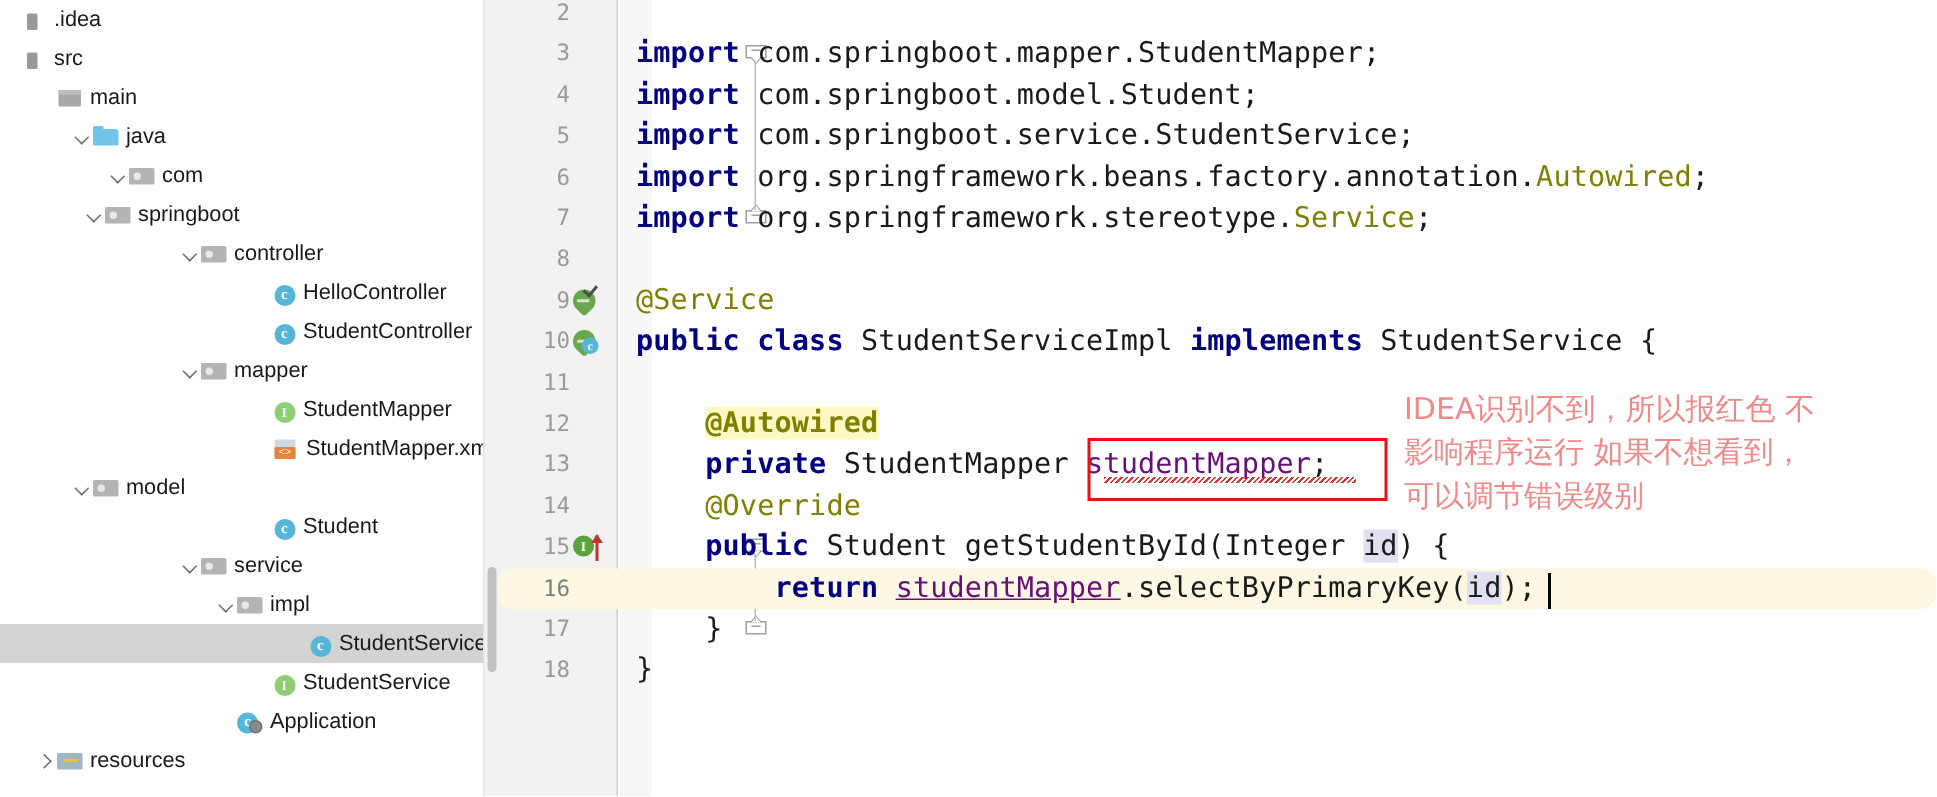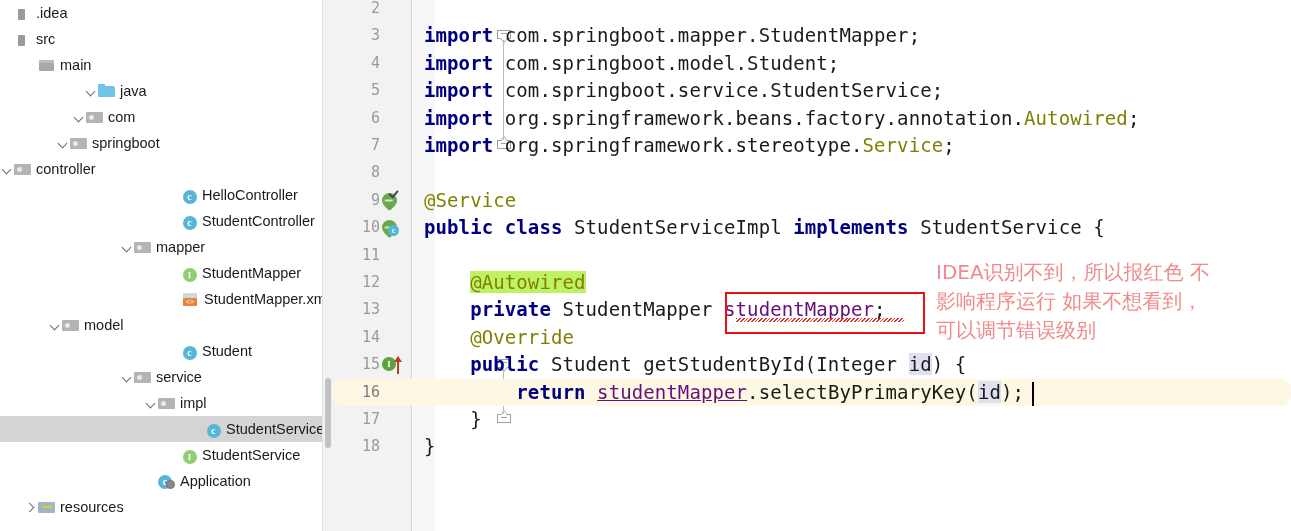--- a/index.html
+++ b/index.html
@@ -309,21 +309,21 @@
     position:absolute;
     left:92px;
     white-space:pre;
     font-family:"DejaVu Sans Mono", monospace;
     font-size:19px;
     color:#1a1a1a;
     letter-spacing:0.1px;
   }
   .kw   { color:#000080; font-weight:bold; }
   .ann  { color:#808000; }
-  .ann-hl { color:#808000; background:#bef264; }
+  .ann-hl { color:#808000; background:#fef9c3;font-weight:bold; }
   .fld  { color:#660e7a; }
   .fld-u{ color:#660e7a; text-decoration:underline; }
   .param{ background:#e0e0f0; }
 
   
   .fold {
     position:absolute;
     left:84px;
     width:15px; height:13px;
     box-sizing:border-box;
@@ -492,36 +492,36 @@
         <div class="tree-row" style="padding-left: 0px;">
           <span class="chev "></span>
           <span class="ico bar"></span>
           <span class="tree-label">src</span>
         </div>
         <div class="tree-row" style="padding-left: 24px;">
           <span class="chev "></span>
           <span class="ico slab"></span>
           <span class="tree-label">main</span>
         </div>
-        <div class="tree-row" style="padding-left: 48px; margin-left: 36px;">
+        <div class="tree-row" style="padding-left: 48px;">
           <span class="chev open"></span>
           <span class="ico folder-blue"></span>
           <span class="tree-label">java</span>
         </div>
         <div class="tree-row" style="padding-left: 72px;">
           <span class="chev open"></span>
           <span class="ico pkg"></span>
           <span class="tree-label">com</span>
         </div>
         <div class="tree-row" style="padding-left: 56px;">
           <span class="chev open"></span>
           <span class="ico pkg"></span>
           <span class="tree-label">springboot</span>
         </div>
-        <div class="tree-row" style="">
+        <div class="tree-row" style="padding-left: 120px;">
           <span class="chev open"></span>
           <span class="ico pkg"></span>
           <span class="tree-label">controller</span>
         </div>
         <div class="tree-row" style="padding-left: 168px;">
           <span class="chev "></span>
           <span class="ico cls"></span>
           <span class="tree-label">HelloController</span>
         </div>
         <div class="tree-row" style="padding-left: 168px;">

